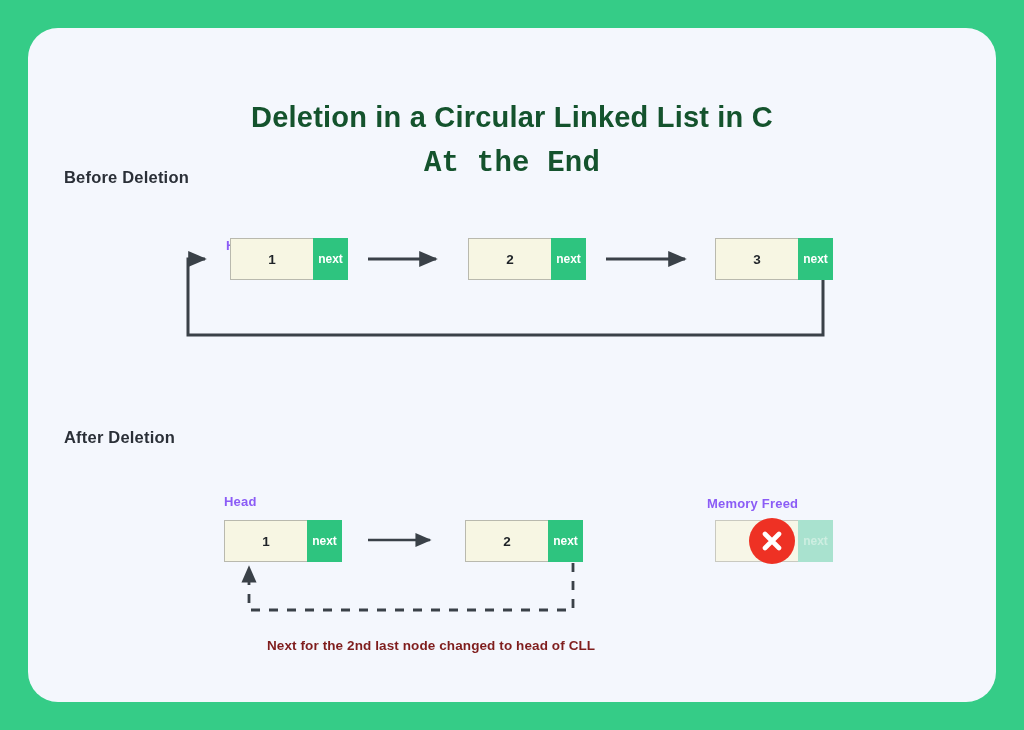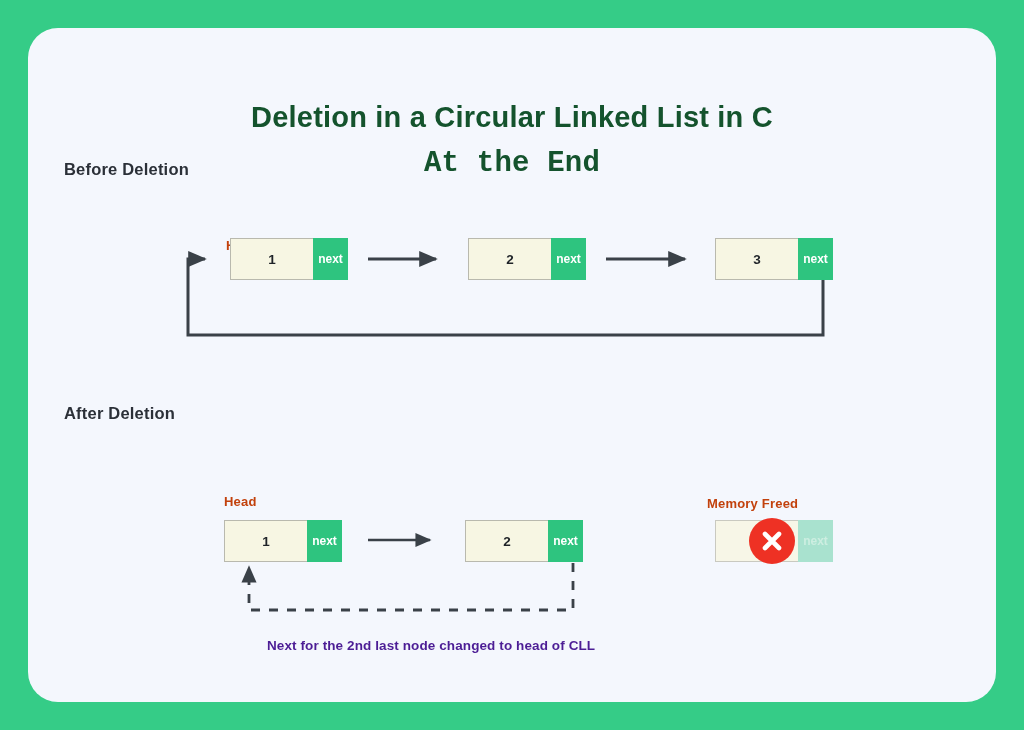--- a/index.html
+++ b/index.html
@@ -43,28 +43,28 @@
     position: absolute;
     font-size: 16.5px;
     font-weight: bold;
     color: #2b3038;
     letter-spacing: 0.2px;
   }
   .small-label {
     position: absolute;
     font-size: 13px;
     font-weight: bold;
-    color: #c2410c;
+    color: #8b5cf6;
     letter-spacing: 0.2px;
   }
   .caption {
     position: absolute;
     font-size: 13.5px;
     font-weight: bold;
-    color: #4c1d95;
+    color: #7f1d1d;
     letter-spacing: 0.1px;
     padding-left: 48px;
   }
   
   .node {
     position: absolute;
     display: flex;
     height: 42px;
     box-sizing: border-box;
   }
@@ -123,21 +123,21 @@
 </head>
 <body>
 
 <div class="card">
 
   <div class="title">
     <span>Deletion in a Circular Linked List in C</span>
     <span class="line2">At the End</span>
   </div>
 
-  <div class="section-label" style="left:36px; top:132px;">Before Deletion</div>
+  <div class="section-label" style="left:36px; top:140px;">Before Deletion</div>
 
   <div class="small-label" style="left:198px; top:210px;">Head</div>
 
   <div class="node" style="left:202px; top:210px;">
     <div class="data">1</div>
     <div class="next">next</div>
   </div>
 
   <div class="node" style="left:440px; top:210px;">
     <div class="data">2</div>
@@ -159,21 +159,21 @@
       </marker>
     </defs>
 
     <line x1="340" y1="231" x2="408" y2="231" stroke="#3a4148" stroke-width="3" marker-end="url(#arrowhead)"></line>
 
     <line x1="578" y1="231" x2="657" y2="231" stroke="#3a4148" stroke-width="3" marker-end="url(#arrowhead)"></line>
 
     <path d="M795,252 L795,307 L160,307 L160,231 L177,231" fill="none" stroke="#3a4148" stroke-width="3" marker-end="url(#arrowhead)"></path>
   </svg>
 
-  <div class="section-label" style="left:36px; top:376px;">After Deletion</div>
+  <div class="section-label" style="left:36px; top:400px;">After Deletion</div>
 
   <div class="small-label" style="left:196px; top:466px;">Head</div>
 
   <div class="small-label" style="left:679px; top:468px;">Memory Freed</div>
 
   <div class="node" style="left:196px; top:492px;">
     <div class="data">1</div>
     <div class="next">next</div>
   </div>
 

